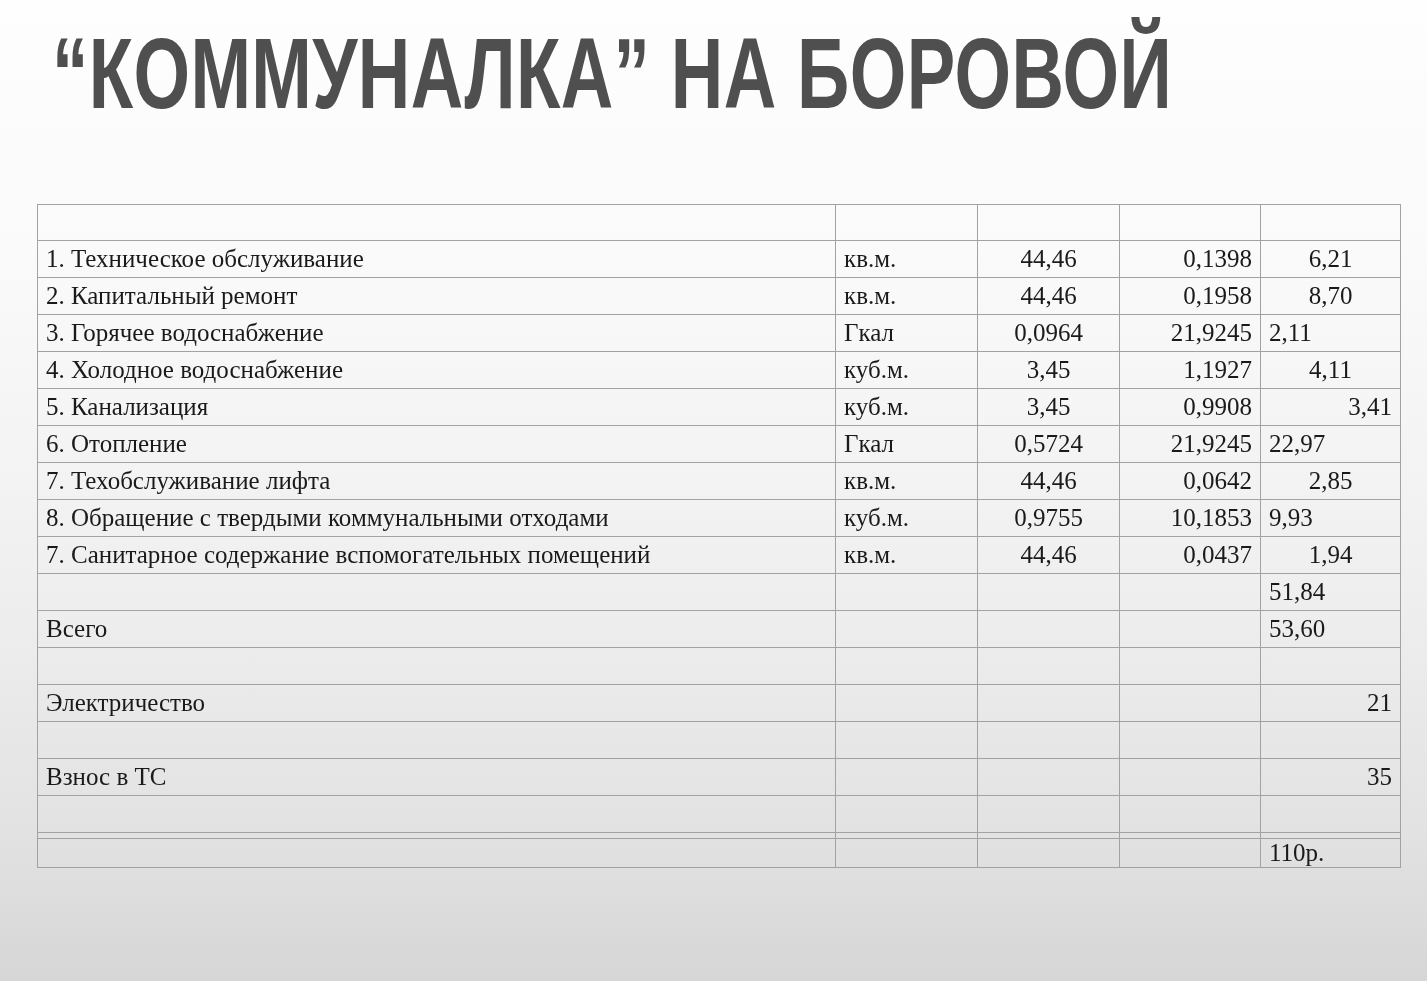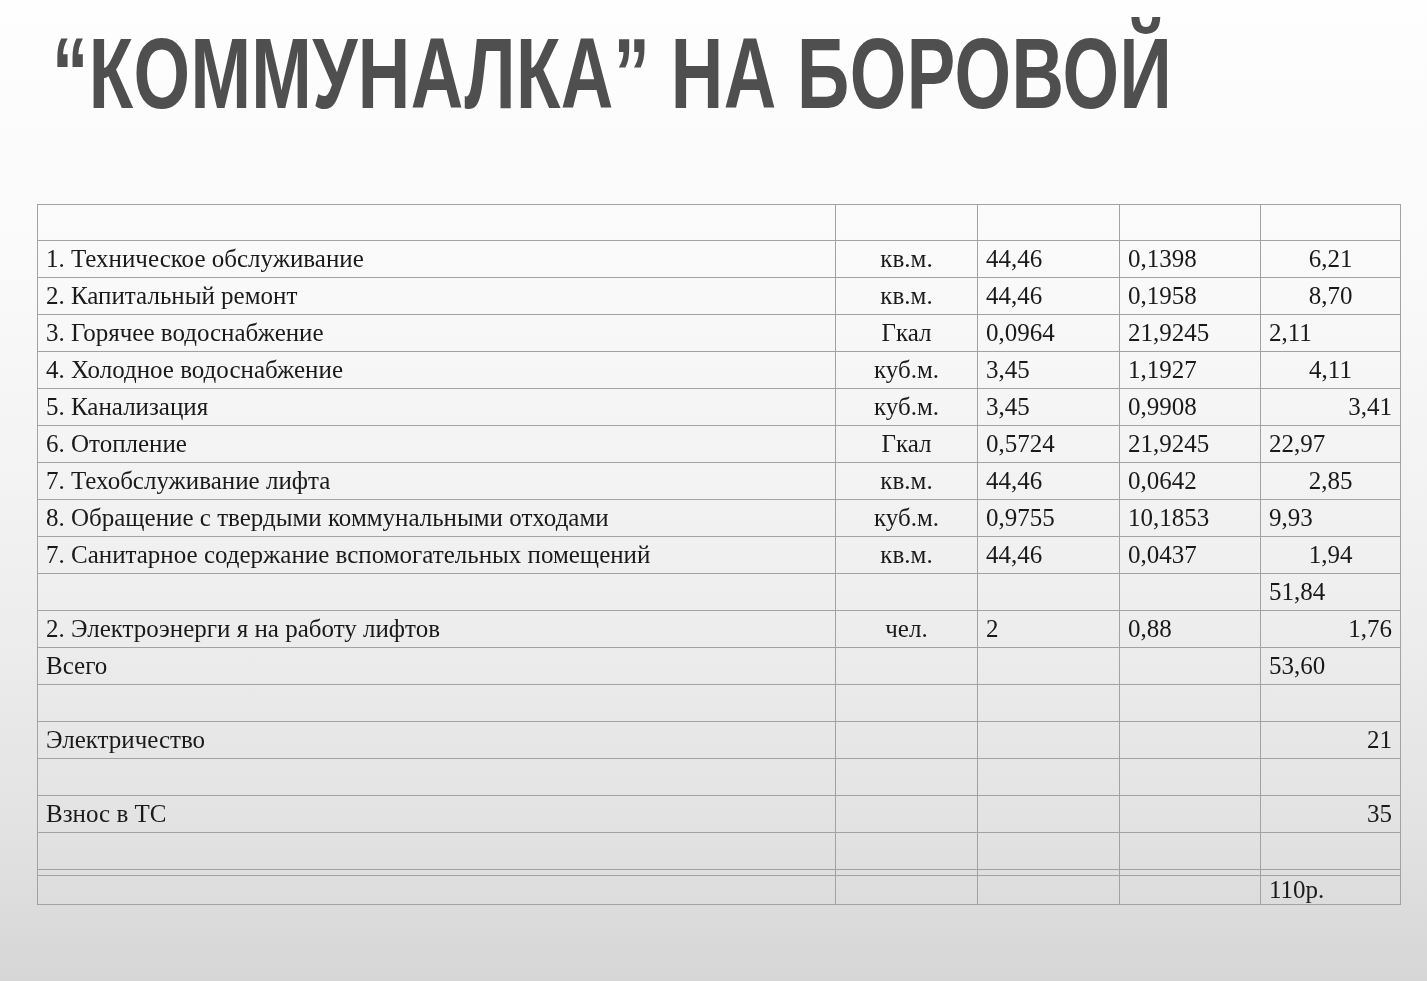--- a/index.html
+++ b/index.html
@@ -40,23 +40,23 @@
     padding: 0 8px;
     vertical-align: middle;
     white-space: nowrap;
     overflow: hidden;
     background: transparent;
   }
   .row-header td { height: 36px; }
   .row-thin td { height: 6px; padding: 0; font-size: 0; line-height: 0; }
   .row-last td { height: 27px; }
   .cell-name   { text-align: left; }
-  .cell-unit   { text-align: center; }
-  .cell-qty    { text-align: left; }
-  .cell-tariff { text-align: left; margin-top: 8px; }
+  .cell-unit   { text-align: left; }
+  .cell-qty    { text-align: center; }
+  .cell-tariff { text-align: right; margin-top: 8px; }
   .cell-sum    { text-align: left; }
   .align-left   { text-align: left; margin-top: 15px; }
   .align-center { text-align: center; }
   .align-right  { text-align: right; }
 </style>
 </head>
 <body>
 
 <div class="page">
   <h1 class="page-title">“КОММУНАЛКА” НА БОРОВОЙ</h1>
@@ -141,27 +141,20 @@
     <td class="cell-sum align-center">1,94</td>
   </tr>
         <tr class="table-row row-data">
     <td class="cell-name"></td>
     <td class="cell-unit"></td>
     <td class="cell-qty"></td>
     <td class="cell-tariff"></td>
     <td class="cell-sum align-left">51,84</td>
   </tr>
         <tr class="table-row row-data">
-    <td class="cell-name">2. Электроэнерги я на работу лифтов</td>
-    <td class="cell-unit">чел.</td>
-    <td class="cell-qty">2</td>
-    <td class="cell-tariff">0,88</td>
-    <td class="cell-sum align-right">1,76</td>
-  </tr>
-        <tr class="table-row row-data">
     <td class="cell-name">Всего</td>
     <td class="cell-unit"></td>
     <td class="cell-qty"></td>
     <td class="cell-tariff"></td>
     <td class="cell-sum align-left">53,60</td>
   </tr>
         <tr class="table-row row-data">
     <td class="cell-name"></td>
     <td class="cell-unit"></td>
     <td class="cell-qty"></td>

